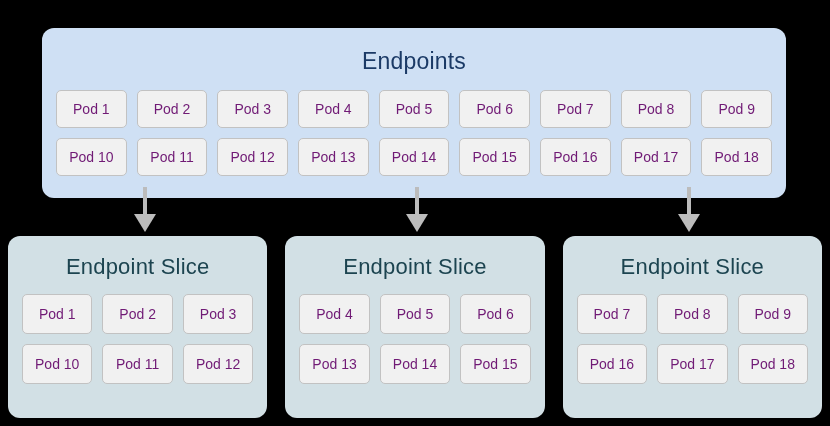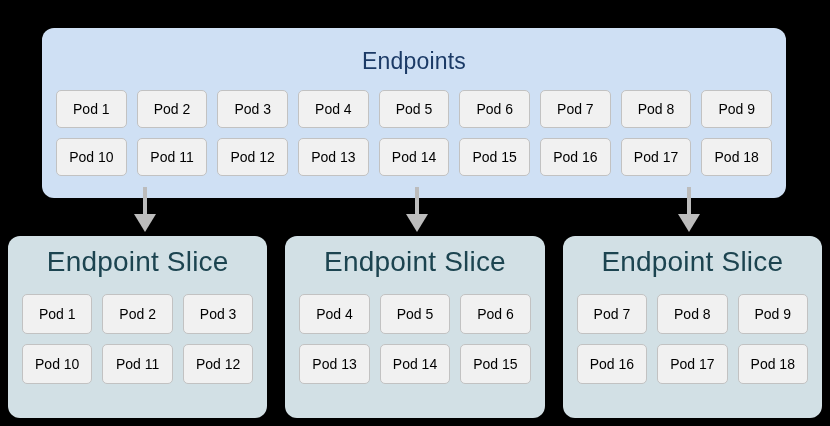--- a/index.html
+++ b/index.html
@@ -64,21 +64,21 @@
 
   .pod {
     background: #f1f1f1;
     border: 1px solid #c2c2c2;
     border-radius: 5px;
     height: 38px;
     display: flex;
     align-items: center;
     justify-content: center;
     font-size: 14px;
-    color: #000000;
+    color: #701a75;
     box-sizing: border-box;
   }
 
   
   .arrow {
     position: absolute;
     width: 22px;
     height: 44px;
   }
   .arrow .shaft {
@@ -112,23 +112,23 @@
   .slice-panel {
     flex: 1 1 0;
     background: #d2e0e5;
     border-radius: 12px;
     height: 182px;
     position: relative;
     box-sizing: border-box;
   }
   .slice-title {
     text-align: center;
-    font-size: 28px;
+    font-size: 22px;
     color: #1c4450;
-    padding-top: 10px;
+    padding-top: 18px;
     letter-spacing: 0.2px;
   }
   .slice-grid {
     position: absolute;
     top: 58px;
     left: 14px;
     right: 14px;
     display: flex;
     flex-direction: column;
     gap: 10px;

